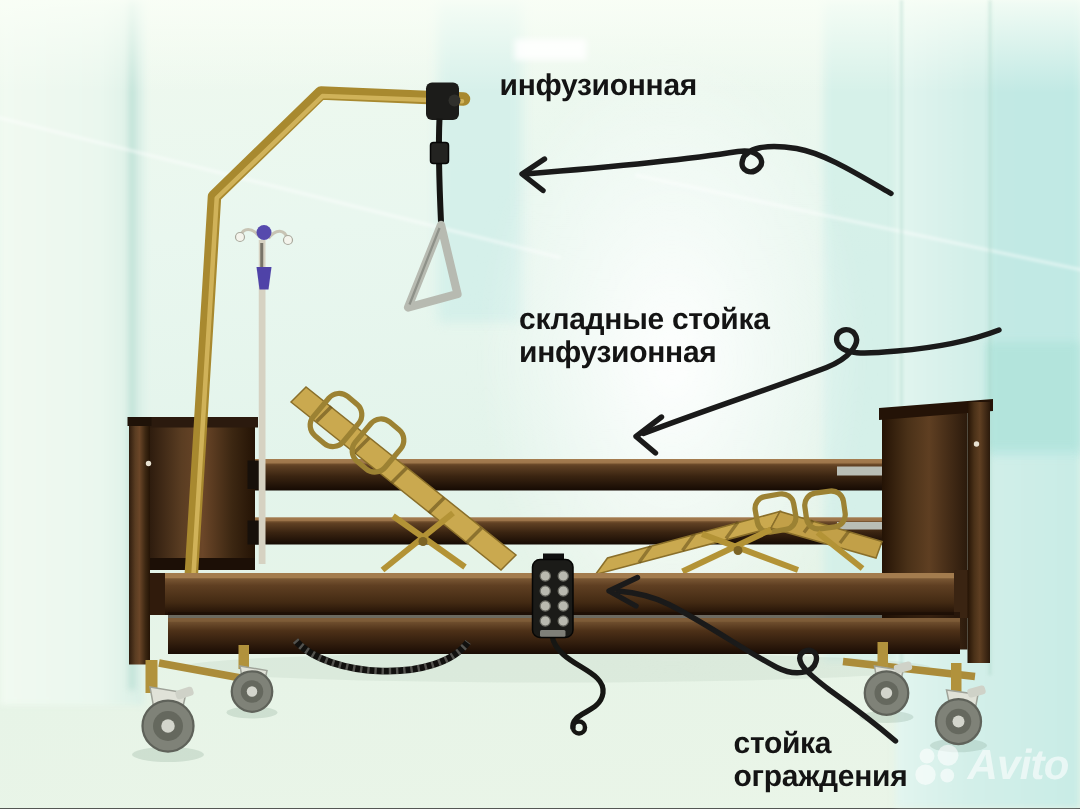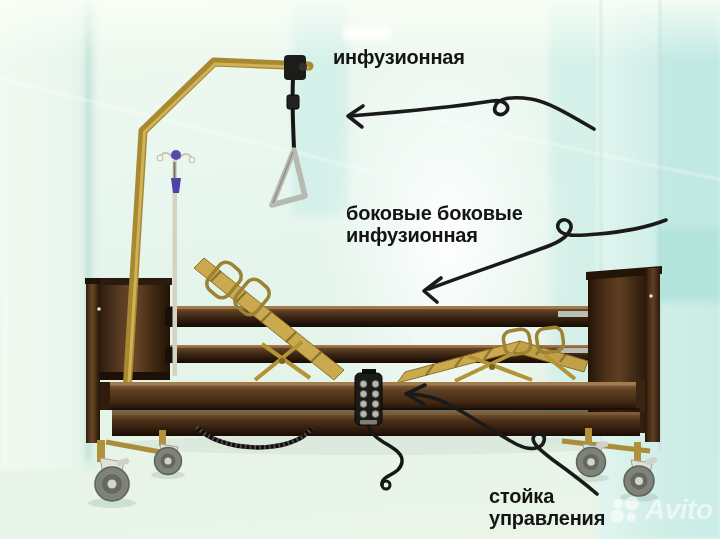--- a/index.html
+++ b/index.html
@@ -276,26 +276,26 @@
         <path class="arrow" d="M597,494 C583,482 567,470 553,460 C540,450 530,442 534,436 C538,431 546,434 544,441 C542,449 530,451 518,445 C500,436 470,415 446,403 C436,398 424,395 412,394"></path>
         <path class="arrow" d="M425,385 L406,394 L424,404"></path>
       </g>
     </g>
   </svg>
 
   <div class="callout" style="left:333px;top:46px">
     <div>инфузионная</div>
   </div>
   <div class="callout" style="left:346px;top:202px">
-    <div>боковые боковые</div>
+    <div>складные стойка</div>
     <div>инфузионная</div>
   </div>
   <div class="callout" style="left:489px;top:485px">
     <div>стойка</div>
-    <div>управления</div>
+    <div>ограждения</div>
   </div>
 
   <div class="watermark">
     <svg width="36" height="30" viewBox="0 0 36 30">
       <g fill="rgba(255,255,255,0.58)">
         <circle cx="12" cy="9" r="5"></circle>
         <circle cx="26" cy="8.5" r="7"></circle>
         <circle cx="11" cy="21.5" r="6.8"></circle>
         <circle cx="25.5" cy="22" r="4.6"></circle>
       </g>

